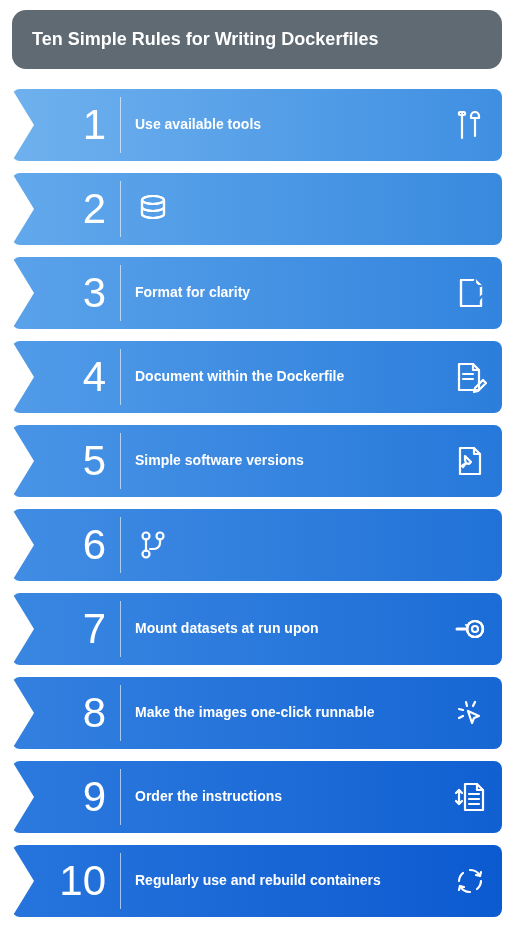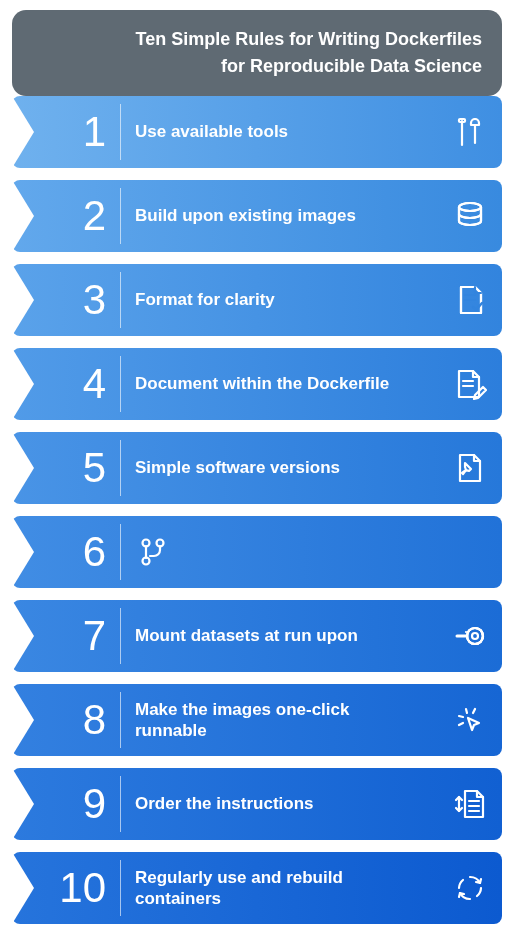--- a/index.html
+++ b/index.html
@@ -6,26 +6,26 @@
   body {
     font-family: -apple-system, BlinkMacSystemFont, "Segoe UI", Arial, sans-serif;
     background: #fff;
     width: 514px;
     padding: 10px 12px;
   }
   .header {
     background: #5f6a73;
     color: #fff;
     font-weight: 700;
-    text-align: right;
+    text-align: left;
     padding: 16px 20px;
     border-radius: 14px;
     font-size: 18px;
     line-height: 1.5;
-    margin-bottom: 0;
+    margin-bottom: 20px;
   }
   .rule {
     position: relative;
     height: 72px;
     margin-bottom: 12px;
     display: flex;
     align-items: stretch;
     color: #fff;
     border-radius: 8px;
     overflow: visible;
@@ -57,56 +57,54 @@
     width: 1px;
     background: rgba(255,255,255,0.6);
     margin: 8px 0;
   }
   .label-cell {
     flex: 1;
     display: flex;
     align-items: center;
     padding: 0 14px;
     font-weight: 700;
-    font-size: 17px;
+    font-size: 14px;
     line-height: 1.25;
   }
   .icon-cell {
     width: 64px;
     display: flex;
     align-items: center;
     justify-content: center;
     border-top-right-radius: 6px;
     border-bottom-right-radius: 6px;
   }
   .icon-cell svg { width: 34px; height: 34px; stroke: #fff; fill: none; stroke-width: 2.2; stroke-linecap: round; stroke-linejoin: round; }
 </style>
 </head>
 <body>
 
 <div class="header">
   <span>Ten Simple Rules for Writing Dockerfiles</span><br>
-  <span>for Reproducible Data Science</span>
 </div>
 
 <div id="rules-container">
     <div class="rule" style="background: linear-gradient(to right, rgb(111, 177, 238), rgb(63, 143, 226));">
       <div class="num-cell">1</div>
       <div class="divider"></div>
       <div class="label-cell">Use available tools</div>
       <div class="icon-cell">
         <svg viewBox="0 0 34 34">
           <use href="#tools-icon"></use>
         </svg>
       </div>
     </div>
     <div class="rule" style="background: linear-gradient(to right, rgb(98, 168, 236), rgb(56, 138, 223));">
       <div class="num-cell">2</div>
       <div class="divider"></div>
-      <div class="label-cell">Build upon existing images</div>
       <div class="icon-cell">
         <svg viewBox="0 0 34 34">
           <use href="#database-icon"></use>
         </svg>
       </div>
     </div>
     <div class="rule" style="background: linear-gradient(to right, rgb(90, 162, 234), rgb(50, 132, 222));">
       <div class="num-cell">3</div>
       <div class="divider"></div>
       <div class="label-cell">Format for clarity</div>

